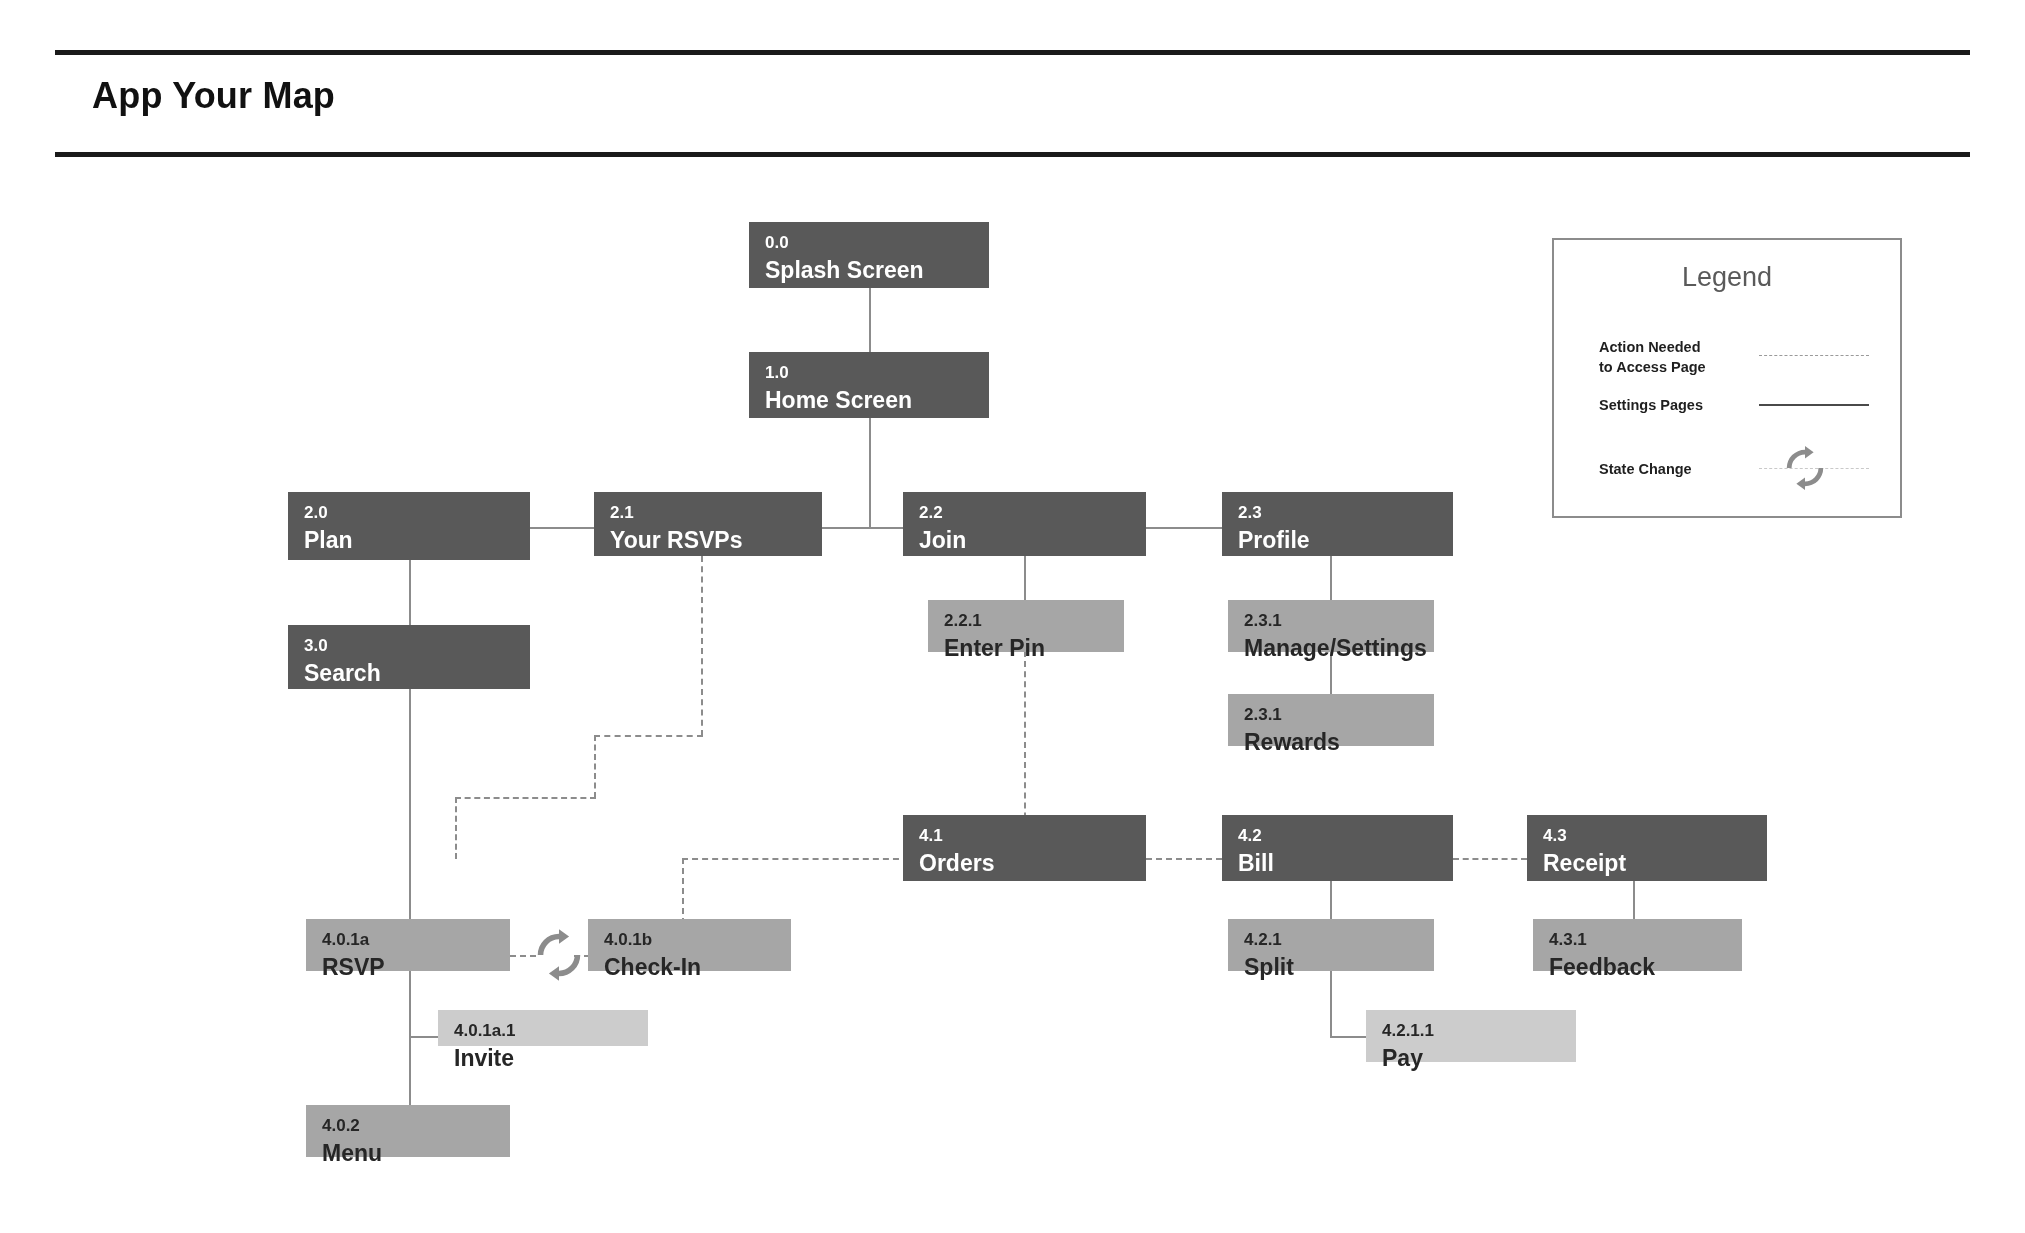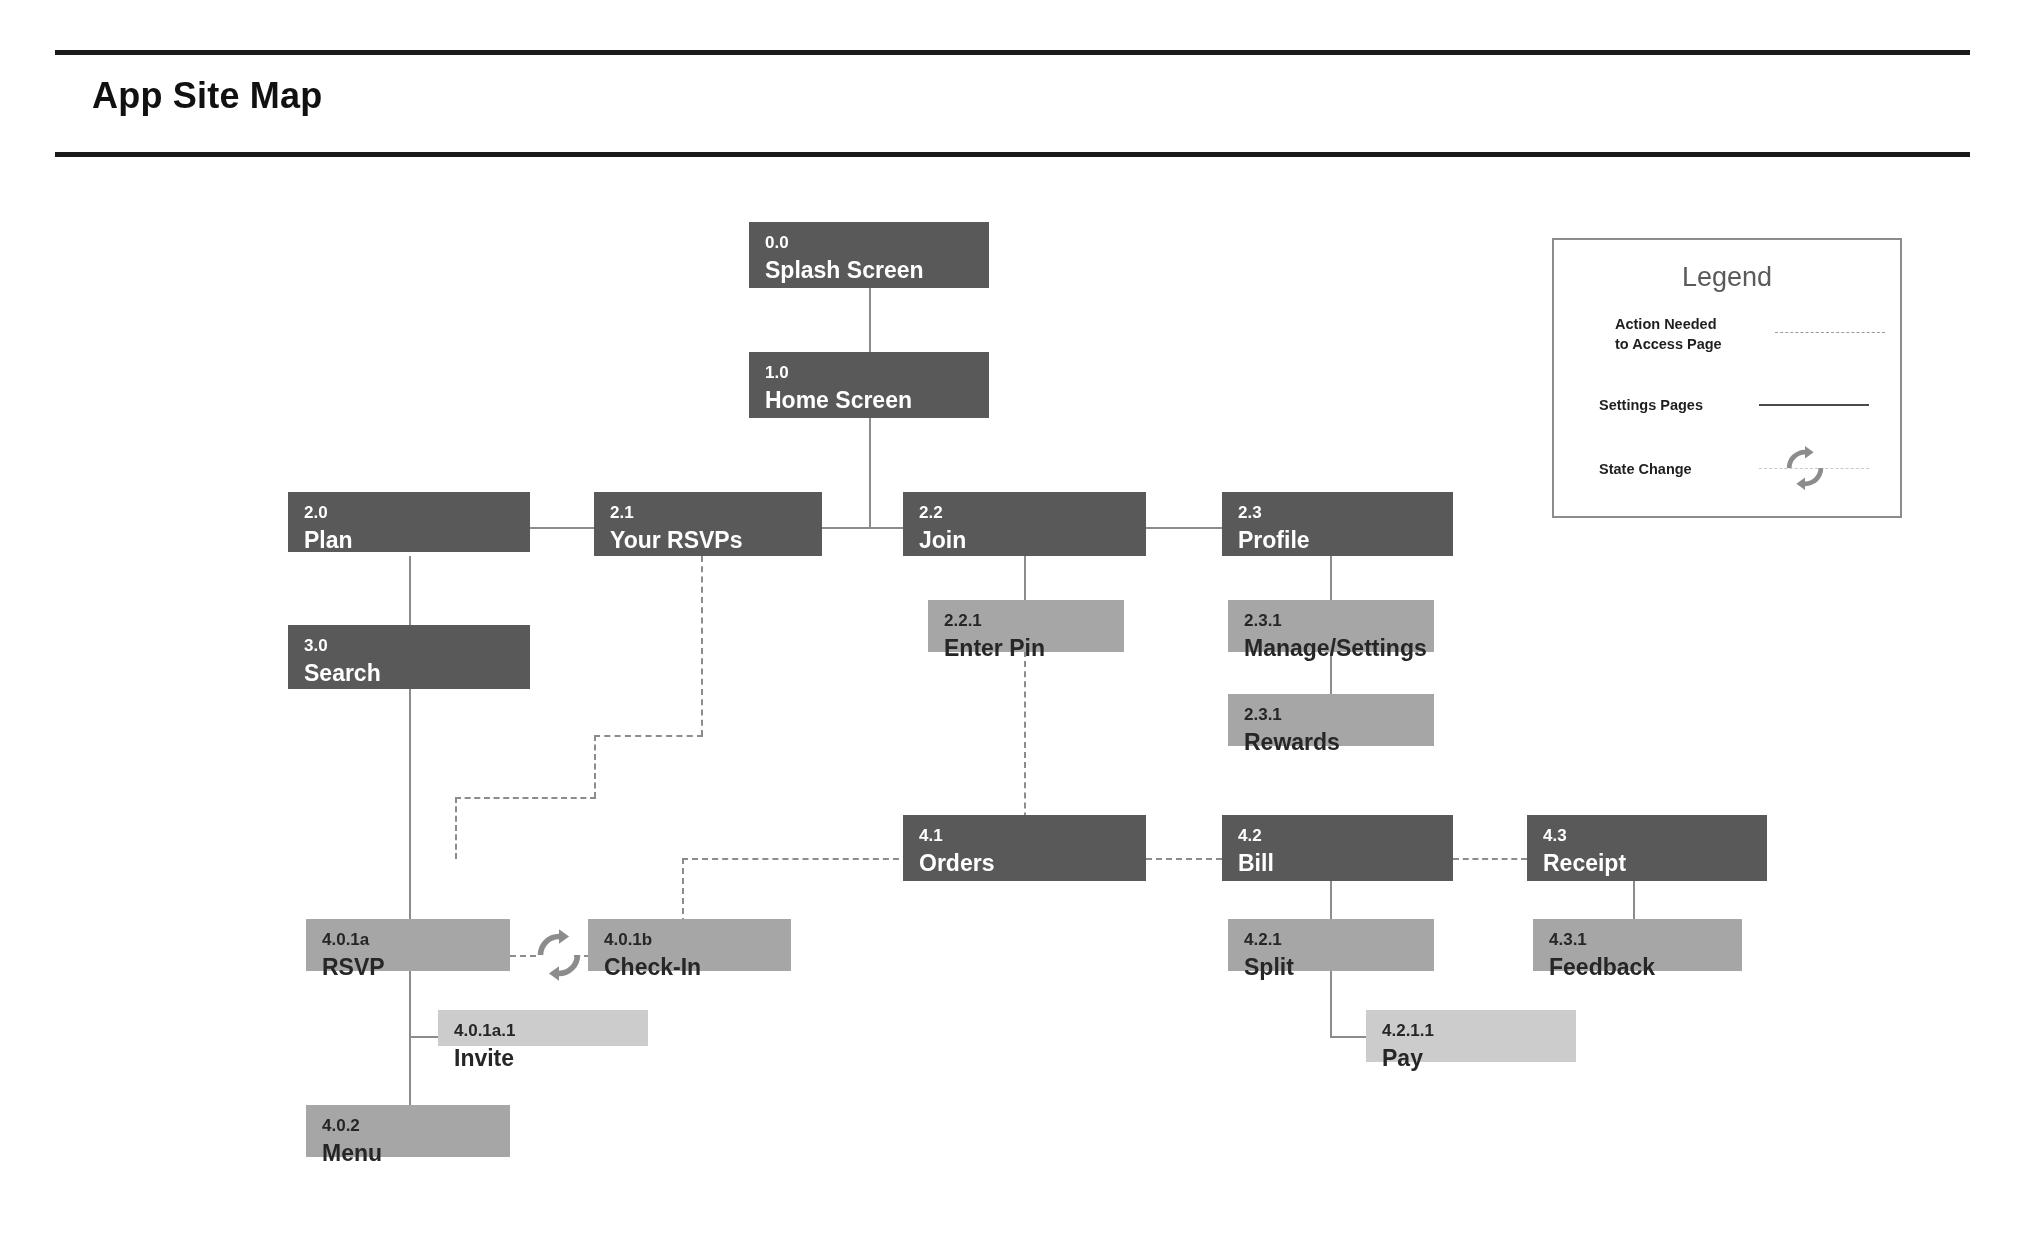--- a/index.html
+++ b/index.html
@@ -39,21 +39,21 @@
   .lg-dash{position:absolute;left:160px;width:110px;height:0;border-top:1.5px dashed #9a9a9a;}
   .lg-solid{position:absolute;left:160px;width:110px;height:1.5px;background:#4a4a4a;}
   .lg-faint{position:absolute;left:160px;width:110px;height:0;border-top:1.5px dashed #c9c9c9;}
 
   .state-icon{position:absolute;z-index:7;}
 </style>
 </head>
 <body>
 
 <div id="header-rule-top"></div>
-<div id="page-title">App Site Map</div>
+<div id="page-title">App Your Map</div>
 <div id="header-rule-bottom"></div>
 
 <div id="canvas">
 
   <div class="ln solid-v" style="left:869px;top:288px;height:64px;"></div>
 
   <div class="ln solid-v" style="left:869px;top:417px;height:110px;"></div>
 
   <div class="ln solid-h" style="left:407px;top:527px;width:1046px;"></div>
 
@@ -104,21 +104,21 @@
   <div class="node lvl0" style="left:749px;top:222px;width:240px;height:66px;">
     <div class="num">0.0</div>
     <div class="lbl">Splash Screen</div>
   </div>
 
   <div class="node lvl0" style="left:749px;top:352px;width:240px;height:66px;">
     <div class="num">1.0</div>
     <div class="lbl">Home Screen</div>
   </div>
 
-  <div class="node lvl0" style="left:288px;top:492px;width:242px;height:60px;">
+  <div class="node lvl0" style="left:288px;top:492px;width:242px;height:68px;">
     <div class="num">2.0</div>
     <div class="lbl">Plan</div>
   </div>
 
   <div class="node lvl0" style="left:594px;top:492px;width:228px;height:64px;">
     <div class="num">2.1</div>
     <div class="lbl">Your RSVPs</div>
   </div>
 
   <div class="node lvl0" style="left:903px;top:492px;width:243px;height:64px;">
@@ -199,21 +199,21 @@
 
   <div class="node lvl1" style="left:1533px;top:919px;width:209px;height:52px;">
     <div class="num">4.3.1</div>
     <div class="lbl">Feedback</div>
   </div>
 </div>
 
 <div id="legend">
   <div id="legend-title">Legend</div>
 
-  <div class="lg-row" style="top:75px;margin-left:16px;">
+  <div class="lg-row" style="top:98px;">
     <div class="lg-txt">Action Needed</div>
     <div class="lg-txt">to Access Page</div>
     <div class="lg-dash" style="top:17px;"></div>
   </div>
 
   <div class="lg-row" style="top:156px;">
     <div class="lg-txt">Settings Pages</div>
     <div class="lg-solid" style="top:8px;"></div>
   </div>
 

